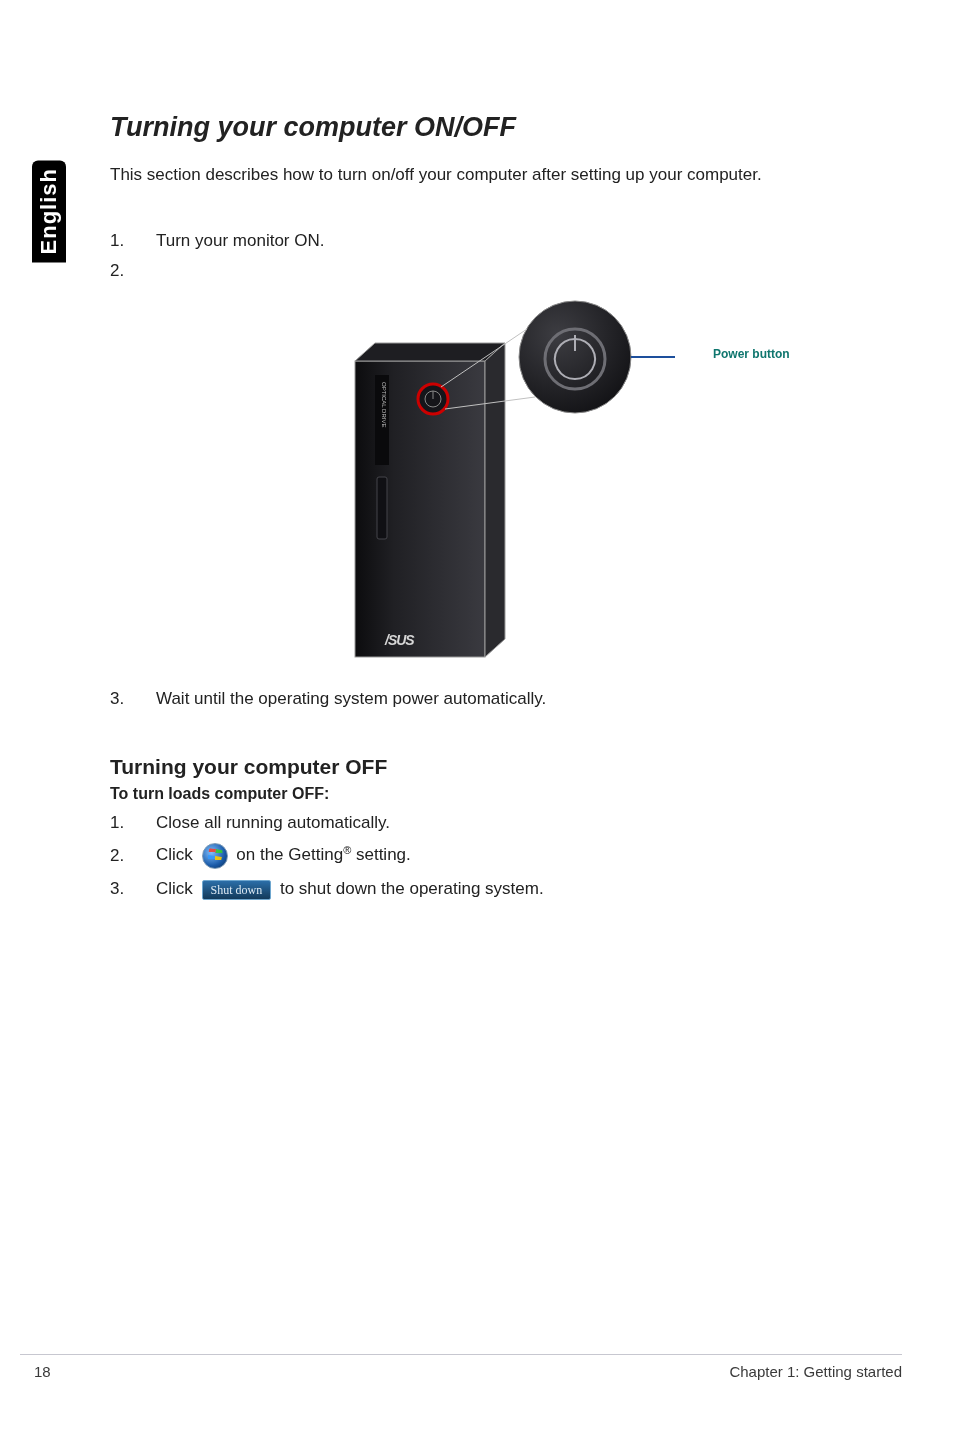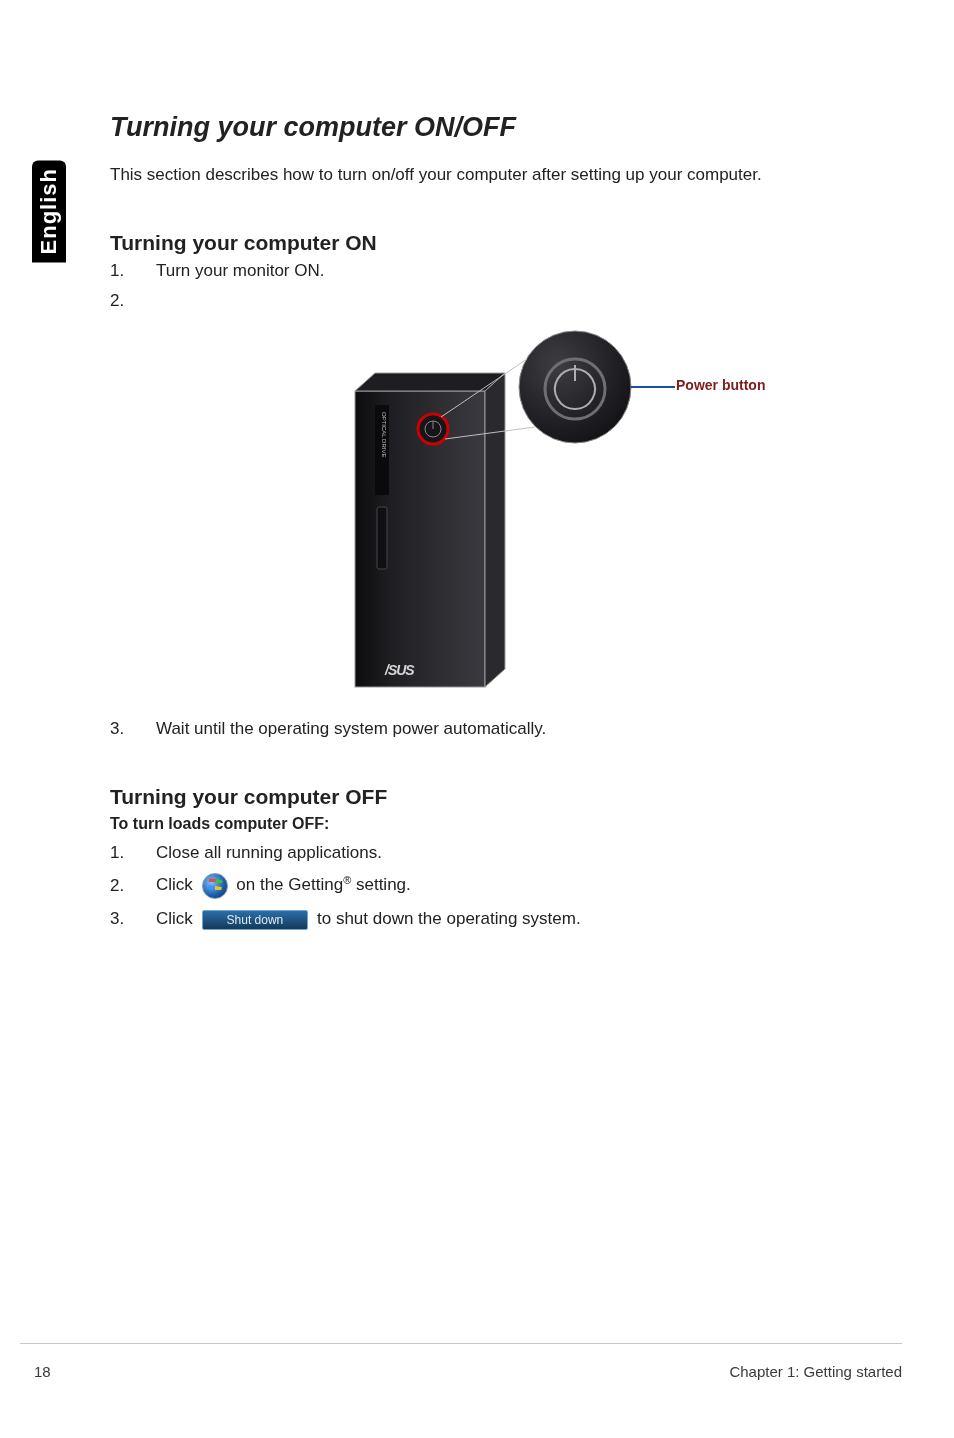--- a/index.html
+++ b/index.html
@@ -78,21 +78,21 @@
     margin: 18px 0 30px 0;
     position: relative;
     height: 360px;
   }
   .footer {
     position: absolute;
     left: 20px;
     right: 52px;
     bottom: 58px;
     border-top: 1px solid #c7c7d0;
-    padding-top: 19px;
+    padding-top: 8px;
     display: flex;
     justify-content: space-between;
     font-size: 15px;
     color: #3a3a3a;
   }
   .footer .pg { margin-left: 14px; }
   .inline-icon {
     display: inline-block;
     vertical-align: middle;
     margin: 0 4px;
@@ -114,41 +114,41 @@
       linear-gradient(#39f 0 50%, transparent 0) left bottom/7px 7px no-repeat,
       linear-gradient(#fc0 0 50%, transparent 0) right bottom/7px 7px no-repeat;
     transform: rotate(8deg);
     border-radius: 2px;
     opacity: .9;
   }
   .shutdown-btn {
     display: inline-block;
     vertical-align: middle;
     font-size: 12px;
-    padding: 3px 24px;
+    padding: 3px 8px;
     background: linear-gradient(#2b6ea8, #133a5a);
     border: 1px solid #6fa7cf;
     color: #dce9f3;
     border-radius: 2px;
     margin: 0 4px;
     line-height: 1;
+    font-family: Liberation Serif, serif;
   }
   .super { font-size: 11px; vertical-align: super; }
   .step-text { display: inline; }
 </style>
 </head>
 <body>
 
 <div class="side-tab">English</div>
 
 <div class="content">
   <h1>Turning your computer ON/OFF</h1>
   <div class="intro">This section describes how to turn on/off your computer after setting up your computer.</div>
 
-  <h2>Turning your computer ON</h2>
   <ol class="steps">
     <li>
       <span class="step-num">1.</span>
       <span class="step-text">Turn your monitor ON.</span>
     </li>
     <li>
       <span class="step-num">2.</span>
     </li>
   </ol>
 
@@ -184,38 +184,38 @@
       <circle cx="350" cy="58" r="56" fill="url(#zoomG)" stroke="#8a8a8a" stroke-width="1"></circle>
       <circle cx="350" cy="60" r="30" fill="none" stroke="#6e6e74" stroke-width="3"></circle>
       <path d="M350 40 A20 20 0 1 1 349.9 40" fill="none" stroke="#aeaeb5" stroke-width="2"></path>
       <line x1="350" y1="36" x2="350" y2="52" stroke="#aeaeb5" stroke-width="2"></line>
 
       <line x1="216" y1="88" x2="302" y2="30" stroke="#c0c0c0" stroke-width="1"></line>
       <line x1="220" y1="110" x2="310" y2="98" stroke="#c0c0c0" stroke-width="1"></line>
 
       <line x1="406" y1="58" x2="450" y2="58" stroke="#1d4f9c" stroke-width="2"></line>
     </svg>
-    <div style="position:absolute; left:566px; top:48px; font-weight:bold; font-size:14px; color:#7f1d1d;">Power button</div>
+    <div style="position:absolute; left:603px; top:48px; font-weight:bold; font-size:12px; color:#0f766e;">Power button</div>
   </div>
 
   <ol class="steps" start="3">
     <li>
       <span class="step-num">3.</span>
       <span class="step-text">Wait until the operating system power automatically.</span>
     </li>
   </ol>
 
   <div style="height:28px"></div>
 
   <h2>Turning your computer OFF</h2>
   <div class="subhead">To turn loads computer OFF:</div>
   <ol class="steps">
     <li>
       <span class="step-num">1.</span>
-      <span class="step-text">Close all running applications.</span>
+      <span class="step-text">Close all running automatically.</span>
     </li>
     <li>
       <span class="step-num">2.</span>
       <span class="step-text">
         <span>Click</span>
         <span class="inline-icon start-orb"></span>
         <span> on the Getting</span><span class="super">®</span><span> setting.</span>
       </span>
     </li>
     <li>

